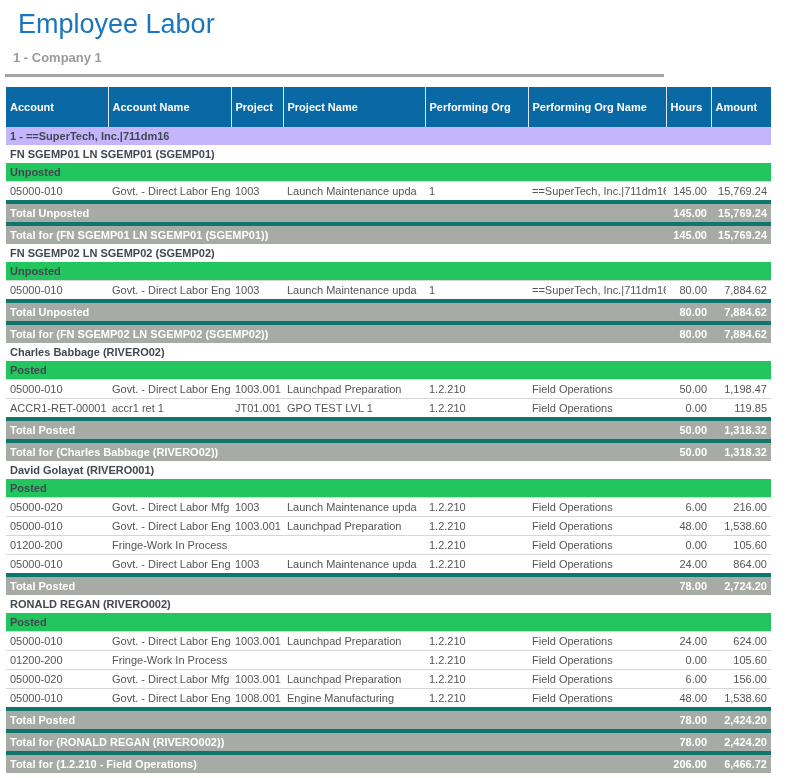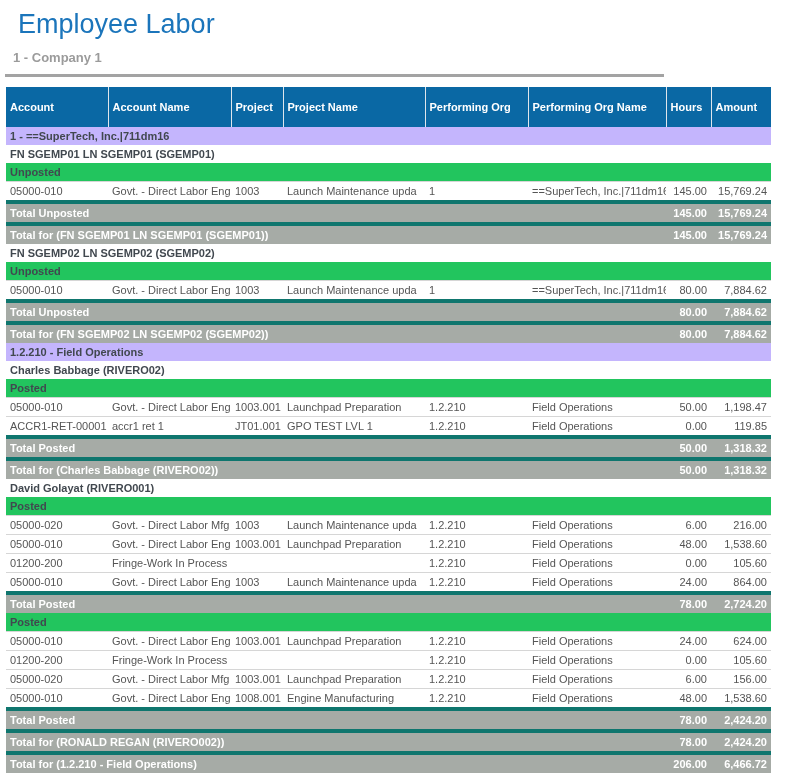--- a/index.html
+++ b/index.html
@@ -96,23 +96,20 @@
         <tr class="row-total">
           <td colspan="6">Total Unposted</td>
           <td class="num">80.00</td>
           <td class="num">7,884.62</td>
         </tr>
         <tr class="row-total">
           <td colspan="6">Total for (FN SGEMP02 LN SGEMP02 (SGEMP02))</td>
           <td class="num">80.00</td>
           <td class="num">7,884.62</td>
         </tr>
-        <tr class="row-group">
-          <td colspan="8">1.2.210 - Field Operations</td>
-        </tr>
         <tr class="row-employee">
           <td colspan="8">Charles Babbage (RIVERO02)</td>
         </tr>
         <tr class="row-status">
           <td colspan="8">Posted</td>
         </tr>
         <tr class="row-data">
           <td>05000-010</td>
           <td>Govt. - Direct Labor Eng</td>
           <td>1003.001</td>
@@ -185,20 +182,23 @@
           <td>Launch Maintenance upda</td>
           <td>1.2.210</td>
           <td>Field Operations</td>
           <td class="num">24.00</td>
           <td class="num">864.00</td>
         </tr>
         <tr class="row-total">
           <td colspan="6">Total Posted</td>
           <td class="num">78.00</td>
           <td class="num">2,724.20</td>
+        </tr>
+        <tr class="row-employee">
+          <td colspan="8">RONALD REGAN (RIVERO002)</td>
         </tr>
         <tr class="row-status">
           <td colspan="8">Posted</td>
         </tr>
         <tr class="row-data">
           <td>05000-010</td>
           <td>Govt. - Direct Labor Eng</td>
           <td>1003.001</td>
           <td>Launchpad Preparation</td>
           <td>1.2.210</td>

